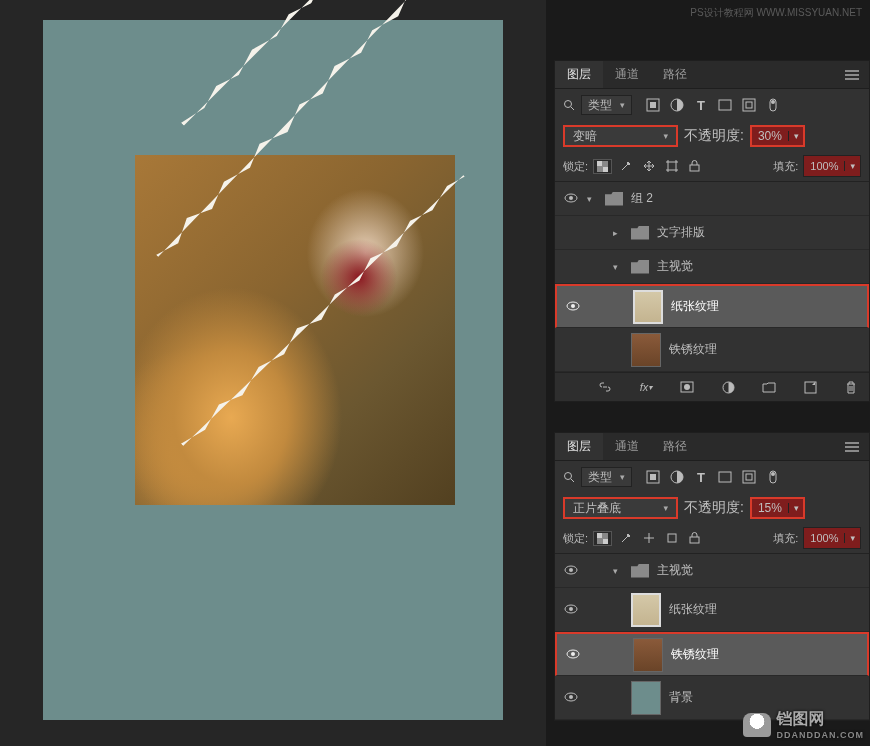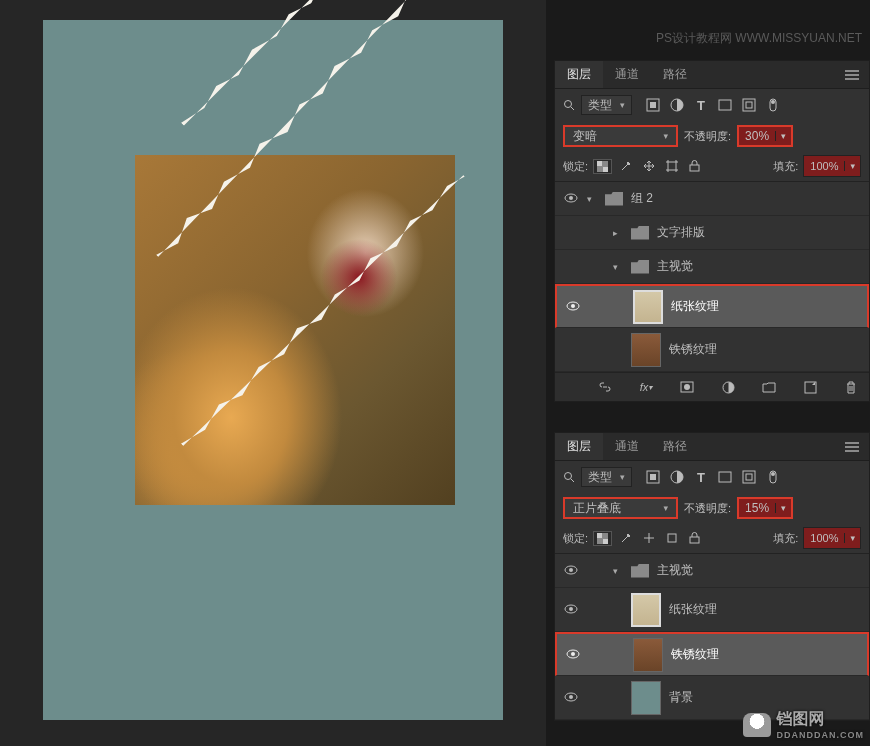--- a/index.html
+++ b/index.html
@@ -63,21 +63,21 @@
 
 .filter-row { display: flex; align-items: center; gap: 6px; padding: 6px 8px; }
 .search-icon { width: 12px; height: 12px; }
 .type-dd { display: flex; align-items: center; gap: 4px; background: #3a3a3a; border: 1px solid #222; padding: 1px 6px; height: 20px; justify-content: flex-end; }
 .dd-arrow { font-size: 9px; color: #aaa; margin-left: 4px; }
 .ficons { display: flex; gap: 9px; margin-left: 8px; }
 .fic { width: 15px; height: 15px; display: flex; align-items: center; justify-content: center; color: #c0c0c0; }
 
 .blend-row { display: flex; align-items: center; padding: 4px 8px; gap: 6px; }
 .blend-dd { display: flex; align-items: center; justify-content: space-between; width: 115px; background: #3a3a3a; border: 1px solid #222; padding: 1px 8px; height: 22px; }
-.op-label { font-size: 11px; }
+.op-label { font-size: 14px; }
 .op-field { display: flex; align-items: center; background: #7f1d1d; border: 1px solid #222; height: 22px; }
 .op-val { padding: 0 6px; min-width: 32px; text-align: right; }
 .op-arr { padding: 0 5px; border-left: 1px solid #222; font-size: 9px; }
 
 .hl { border: 2px solid #d93a2a; }
 
 .lock-row { display: flex; align-items: center; gap: 5px; padding: 4px 8px; font-size: 11px; border-bottom: 1px solid #222; }
 .lock-row .lic { display: inline-flex; padding: 1px 3px; }
 .lic.boxed { border: 1px solid #555; background: #2a2a2a; }
 .fill-lbl { margin-left: auto; }
@@ -93,21 +93,21 @@
 .folder-icon { width: 18px; height: 14px; background: #8a8a8a; clip-path: polygon(0 20%, 35% 20%, 45% 0, 100% 0, 100% 100%, 0 100%); }
 .thumb { width: 30px; height: 34px; border: 1px solid #666; background: #999; flex-shrink: 0; }
 .thumb.paper { background: linear-gradient(#d4c8a8, #c4b490); border: 2px solid #ddd; }
 .thumb.rust { background: linear-gradient(#8a5a3a, #6a4428); }
 .thumb.bg { background: #6d8d8c; }
 .layer-name { flex: 1; white-space: nowrap; }
 
 .panel-footer { display: flex; justify-content: flex-end; gap: 25px; padding: 6px 10px; border-top: 1px solid #222; background: #2e2e2e; }
 .pf-ic { width: 16px; height: 16px; display: flex; align-items: center; justify-content: center; color: #b8b8b8; cursor: pointer; }
 
-.watermark-top { position: absolute; top: 6px; right: 8px; font-size: 12px; color: #5a5a5a; margin-top: 24px; }
+.watermark-top { position: absolute; top: 6px; right: 8px; font-size: 10px; color: #5a5a5a; }
 .watermark-bot { position: absolute; bottom: 6px; right: 6px; display: flex; align-items: center; gap: 6px; color: #aaa; font-size: 16px; font-weight: bold; text-shadow: 0 0 3px #000; }
 .wm-sub { font-size: 9px; color: #888; display: block; letter-spacing: 1px; }
 .wm-logo { width: 28px; height: 24px; background: radial-gradient(circle at 50% 35%, #fff 35%, transparent 36%), #9a9a9a; border-radius: 8px 8px 4px 4px; }
 </style>
 </head>
 <body>
 
 <div class="canvas-area">
   <div class="canvas">
     <div class="photo-frame">

